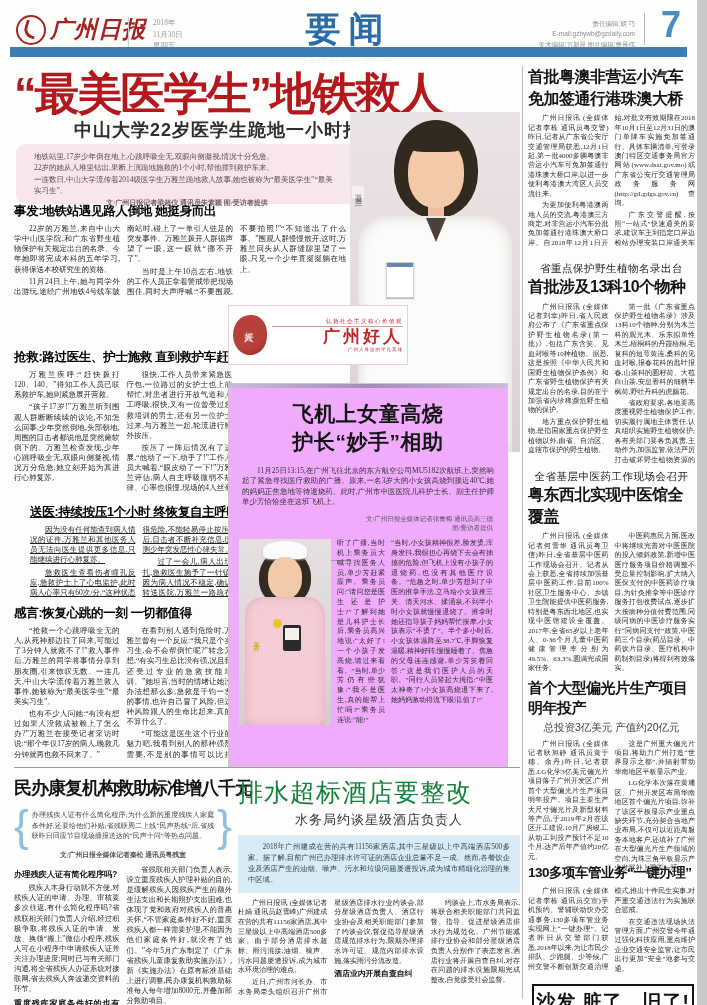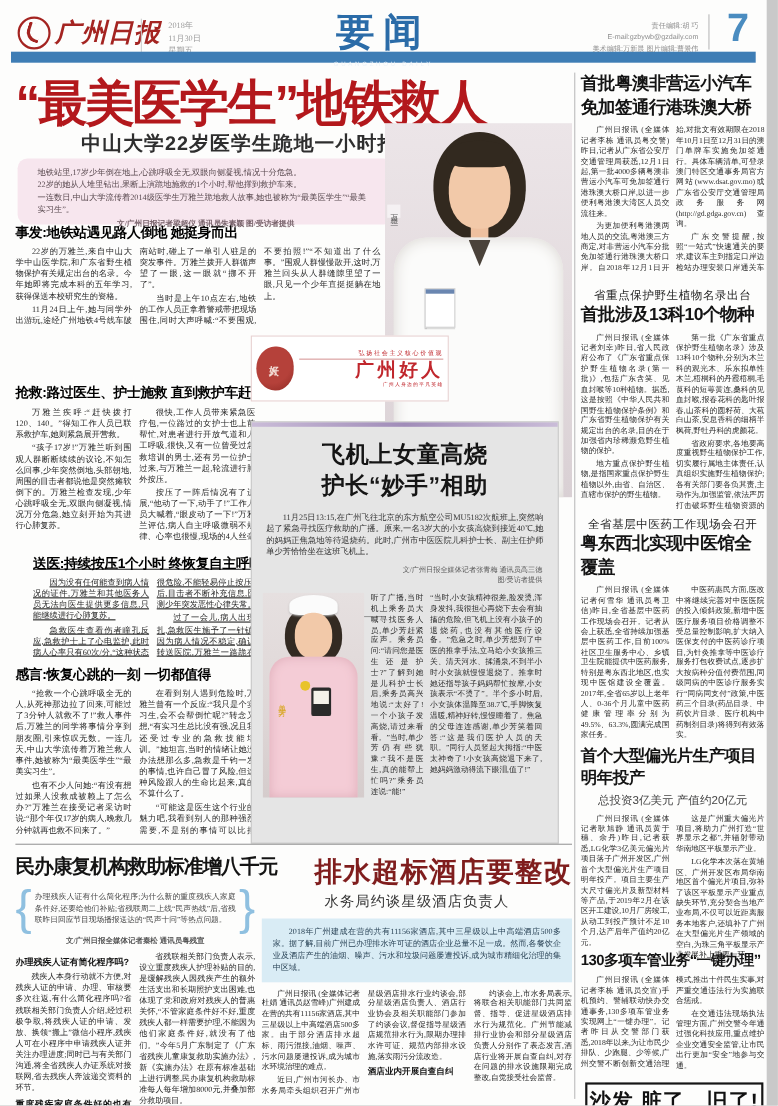--- a/index.html
+++ b/index.html
@@ -54,21 +54,21 @@
   .stu-cap{position:absolute;left:2px;top:74px;writing-mode:vertical-rl;font-size:7px;color:#666;background:rgba(255,255,255,.55);padding:3px 1px;letter-spacing:2px;}
   
   .haoren{left:214px;top:243px;width:170px;height:54px;background:#fff;border:1px solid #e8d2d2;display:flex;align-items:center;padding:2px 4px;}
   .seal{width:34px;height:40px;background:radial-gradient(circle at 40% 40%,#b5413a 0 55%,#8f2a24 100%);border-radius:50% 45% 48% 50%;margin-right:5px;position:relative;}
   .seal b{position:absolute;left:9px;top:10px;color:#f3ddd6;font-size:9px;writing-mode:vertical-rl;letter-spacing:1px;}
   .haoren .tx{flex:1;text-align:right;color:#c0272d;}
   .haoren .t1{font-size:5.5px;letter-spacing:1.5px;border-bottom:1px solid #d89a9a;padding-bottom:1px;}
   .haoren .t2{font-size:17px;font-weight:bold;letter-spacing:3px;line-height:1.2;}
   .haoren .t3{font-size:4.5px;letter-spacing:1px;}
   
-  .plane-box{left:214px;top:321px;width:278px;height:382px;background:#e5e5e5;border:1px solid #c9c9c9;}
+  .plane-box{left:214px;top:321px;width:278px;height:382px;background:#f0abfc;border:1px solid #c9c9c9;}
   .plane-accent{height:4px;background:linear-gradient(90deg,#cabcd8,#a08cb8,#cabcd8);}
   .plane-h{text-align:center;font-size:21px;font-weight:bold;color:#151515;line-height:1.35;margin-top:12px;letter-spacing:0.5px;}
   .plane-intro{padding:0 13px;margin-top:9px;font-size:7.5px;line-height:1.4;color:#333;text-align:justify;text-indent:2em;}
   .plane-byrule{position:absolute;left:14px;top:176px;width:104px;border-top:1px solid #9a9a9a;}
   .plane-by{text-align:right;padding-right:14px;font-size:6.5px;color:#555;line-height:1.5;margin-top:6px;}
   .plane-bodyarea{position:relative;margin-top:6px;height:188px;}
   .photo-nurse{position:absolute;left:10px;top:0;width:92px;height:186px;background:linear-gradient(180deg,#e6e0e0 0%,#ded6d6 60%,#d5cccc 100%);overflow:hidden;}
   .nur-hair{position:absolute;left:20px;top:10px;width:52px;height:56px;background:#332a22;border-radius:50% 50% 44% 44%;}
   .nur-cap{position:absolute;left:24px;top:2px;width:44px;height:18px;background:#fbfbfb;border-radius:50% 50% 20% 20%;box-shadow:0 1px 2px #bbb;}
   .nur-face{position:absolute;left:29px;top:18px;width:34px;height:42px;background:#f2c9a9;border-radius:46%;}
@@ -83,21 +83,21 @@
   .hdiv{left:0;top:705px;width:506px;height:1px;background:#9a9a9a;}
   .bl{left:0;top:714px;width:218px;}
   .bl-h{font-size:18px;font-weight:bold;color:#131313;letter-spacing:-1px;white-space:nowrap;}
   .bl-intro{display:flex;align-items:center;margin-top:4px;}
   .brace{font-size:44px;color:#8fc0e0;font-weight:100;line-height:1;font-family:"Liberation Sans",sans-serif;}
   .bl-intro .tx{flex:1;font-size:7px;line-height:1.5;color:#444;text-align:justify;padding:0 3px;}
   .bl-by{text-align:center;font-size:6.8px;color:#555;font-weight:bold;margin-top:2px;}
   .bl-body{margin-top:5px;height:158px;font-size:7.3px;line-height:1.38;color:#262626;overflow:hidden;column-count:2;column-gap:7px;}
   .q{font-weight:bold;font-size:8.2px;text-indent:0;margin:4px 0 3px;color:#111;}
   .bm{left:224px;top:714px;width:282px;}
-  .bm-h{text-align:right;font-size:25px;font-weight:bold;color:#7f1d1d;letter-spacing:1px;}
+  .bm-h{text-align:left;font-size:25px;font-weight:normal;color:#15803d;letter-spacing:1px;}
   .bm-sub{text-align:center;font-size:13px;color:#333;margin-top:2px;letter-spacing:1px;}
   .bm-box{margin-top:6px;background:#d9ecf5;padding:7px 10px;font-size:7.3px;line-height:1.5;color:#2a4356;text-align:justify;text-indent:2em;}
   .bm-body{margin-top:6px;height:116px;font-size:7px;line-height:1.38;color:#262626;overflow:hidden;column-count:3;column-gap:7px;}
   .bm-q{font-weight:bold;font-size:7.8px;text-indent:0;margin:3px 0;color:#111;}
   
   .r-item{position:absolute;left:0;width:167px;}
   .r-head{text-align:left;font-weight:bold;color:#141414;font-size:16px;line-height:1.35;letter-spacing:-0.5px;}
   .r-kicker{text-align:center;font-size:10.5px;color:#222;letter-spacing:0.5px;}
   .r-sub{text-align:center;font-size:10.5px;color:#444;margin-top:2px;}
   .r-body{margin-top:5px;font-size:7px;line-height:1.35;color:#2a2a2a;overflow:hidden;column-count:2;column-gap:6px;}

